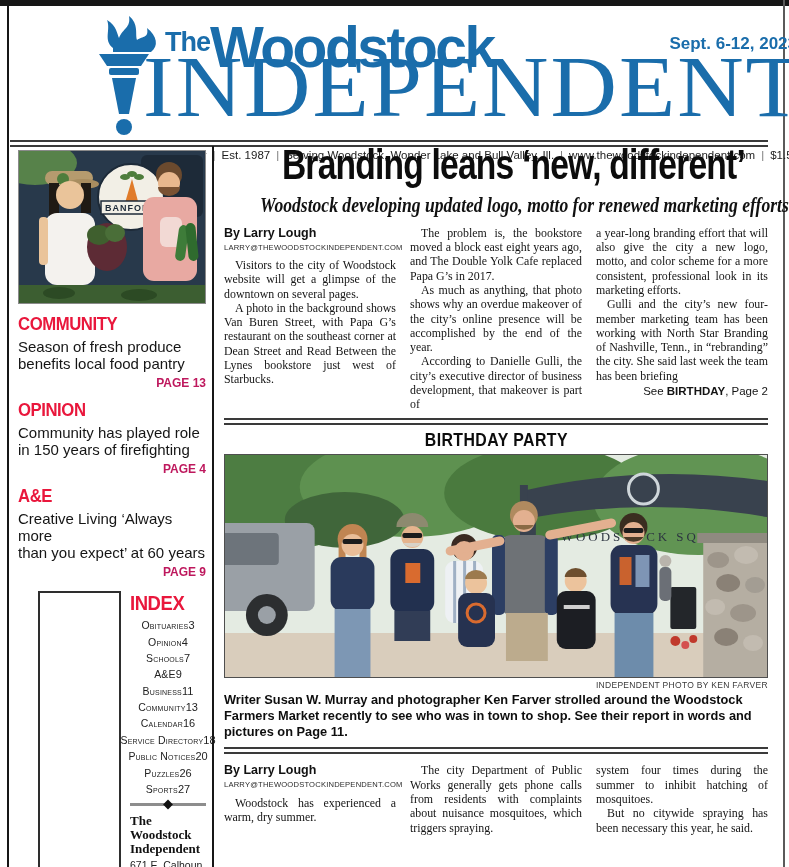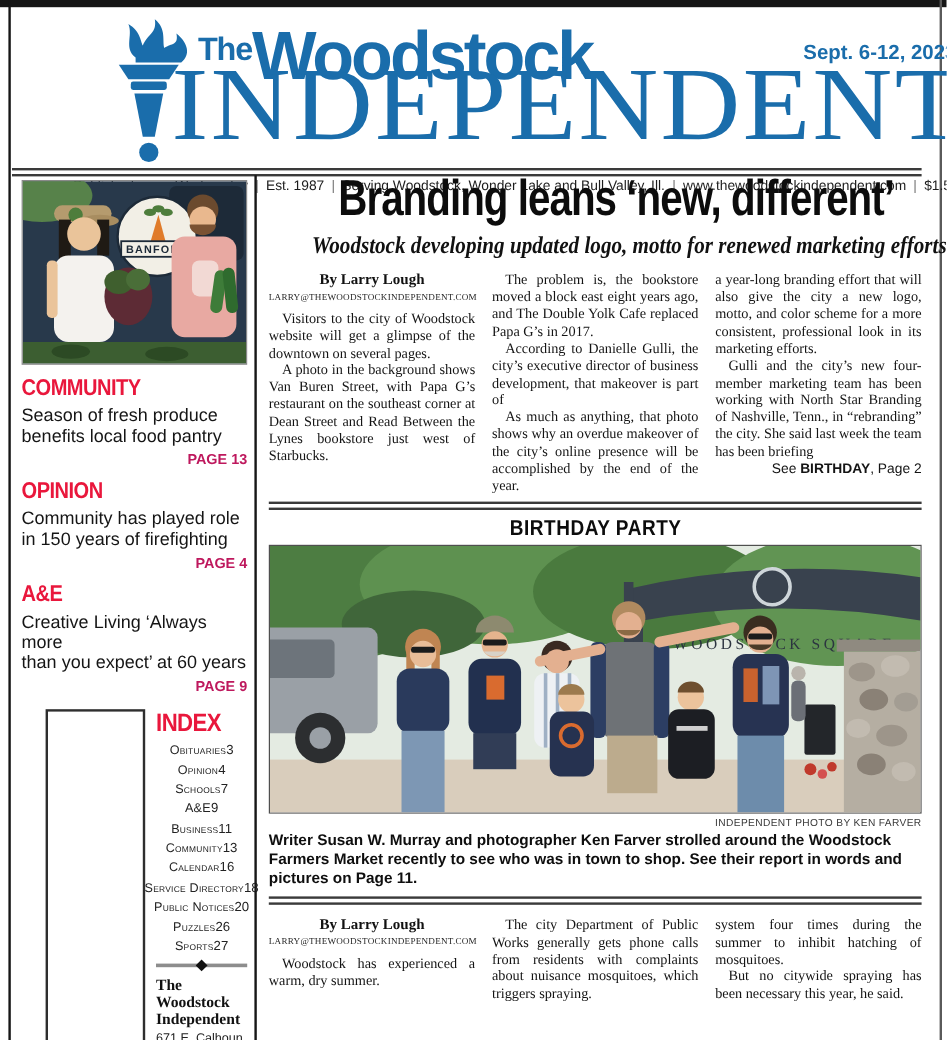--- a/index.html
+++ b/index.html
@@ -58,21 +58,21 @@
   .headline .scale{display:inline-block;font-size:42px;font-weight:bold;letter-spacing:-1px;
       transform:scaleX(.8);transform-origin:center;white-space:nowrap;}
   .subhead{text-align:center;margin-top:7px;}
   .subhead .scale{display:inline-block;font-family:"Liberation Serif",serif;font-style:italic;
       font-size:20px;font-weight:bold;transform:scaleX(.88);transform-origin:center;white-space:nowrap;}
   .cols{display:flex;gap:14px;margin-top:9px;}
   .col{flex:1;font-family:"Liberation Serif",serif;font-size:11.9px;line-height:1.2;
        text-align:justify;color:#141414;min-width:0;}
   .col p{margin:0;text-indent:11px;}
   .col p.cont{text-indent:0;}
-  .byline{text-align:center;margin-bottom:6px;font-family:Liberation Serif, serif;}
+  .byline{text-align:left;margin-bottom:6px;font-family:Liberation Sans, sans-serif;}
   .byline .by{font-size:12.5px;font-weight:bold;color:#111;}
   .byline .email{font-size:7.6px;letter-spacing:.2px;margin-top:2px;color:#2a2a2a;}
   .see-more{text-align:right;font-family:"Liberation Sans",sans-serif;font-size:11.5px;margin-top:2px;text-indent:0;}
   .see-more .ref{font-weight:bold;}
   .section-rule{margin-top:7px;}
   .kicker{text-align:center;margin-top:5px;}
   .kicker .scale{display:inline-block;font-size:18px;font-weight:bold;letter-spacing:.5px;
       transform:scaleX(.88);transform-origin:center;color:#0c0c0c;}
   .photo-main{margin-top:3px;width:542px;height:222px;border:1px solid #4f4f4f;display:block;}
   .credit{text-align:right;font-size:8.5px;color:#3a3a3a;letter-spacing:.3px;margin-top:2px;}
@@ -242,22 +242,22 @@
       <div class="col">
         <div class="byline">
           <div class="by">By Larry Lough</div>
           <div class="email">LARRY@THEWOODSTOCKINDEPENDENT.COM</div>
         </div>
         <p>Visitors to the city of Woodstock website will get a glimpse of the downtown on several pages.</p>
         <p>A photo in the background shows Van Buren Street, with Papa G’s restaurant on the southeast corner at Dean Street and Read Between the Lynes bookstore just west of Starbucks.</p>
       </div>
       <div class="col">
         <p>The problem is, the bookstore moved a block east eight years ago, and The Double Yolk Cafe replaced Papa G’s in 2017.</p>
+        <p>As much as anything, that photo shows why an overdue makeover of the city’s online presence will be accomplished by the end of the year.</p>
         <p>According to Danielle Gulli, the city’s executive director of business development, that makeover is part of</p>
-        <p>As much as anything, that photo shows why an overdue makeover of the city’s online presence will be accomplished by the end of the year.</p>
       </div>
       <div class="col">
         <p class="cont">a year-long branding effort that will also give the city a new logo, motto, and color scheme for a more consistent, professional look in its marketing efforts.</p>
         <p>Gulli and the city’s new four-member marketing team has been working with North Star Branding of Nashville, Tenn., in “rebranding” the city. She said last week the team has been briefing</p>
         <div class="see-more"><span>See </span><span class="ref">BIRTHDAY</span><span>, Page 2</span></div>
       </div>
     </div>
 
     <div class="rule2 section-rule"></div>
 

